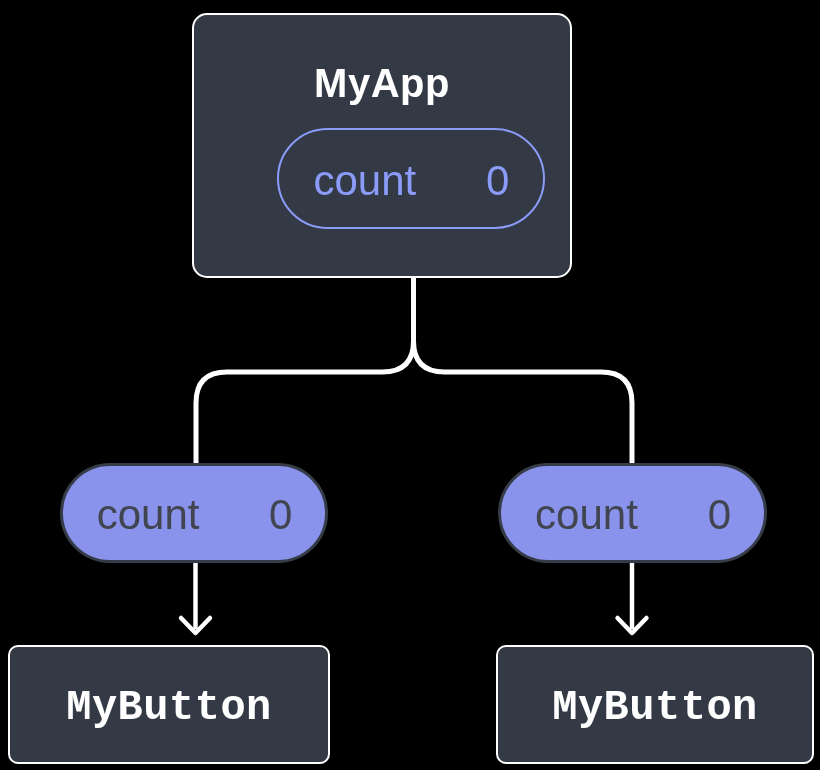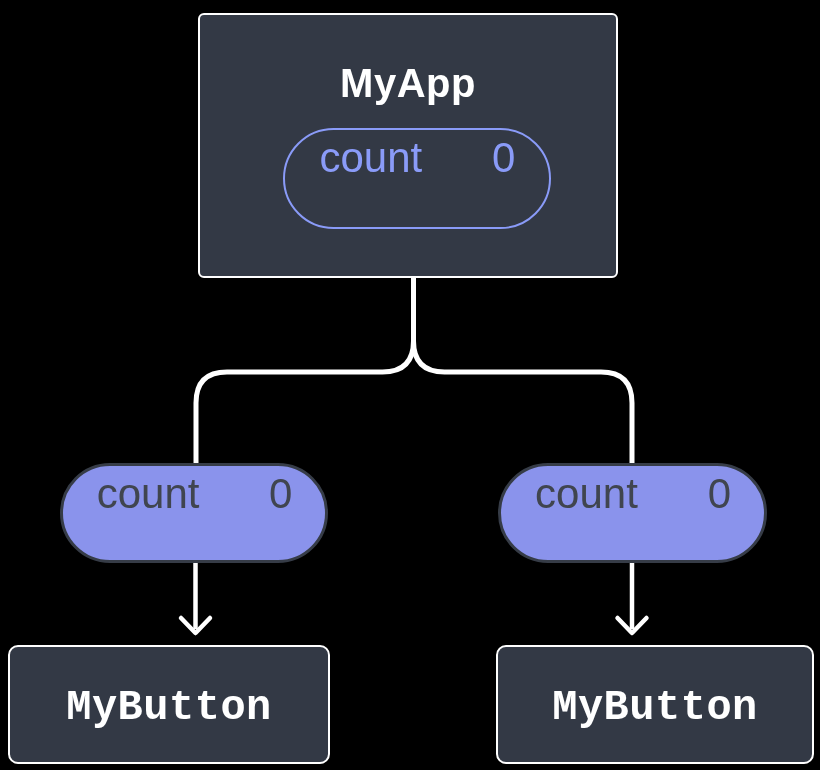--- a/index.html
+++ b/index.html
@@ -39,41 +39,41 @@
     stroke-linecap: round;
     stroke-linejoin: round;
   }
   .box {
     position: absolute;
     box-sizing: border-box;
     background: var(--box-fill, #333945);
     border: 2px solid var(--box-border, #fff);
   }
   .root-box {
-    left: 198px;
+    left: 192px;
     top: 13px;
-    width: 420px;
+    width: 380px;
     height: 265px;
-    border-radius: 6px;
+    border-radius: 15px;
   }
   .root-title {
     position: absolute;
     left: 0;
     top: 44px;
     width: 100%;
     text-align: center;
     font-size: 40px;
     font-weight: 700;
     line-height: 48px;
     color: var(--text-light, #fff);
     letter-spacing: 0.5px;
   }
   .pill {
     display: flex;
-    align-items: flex-start;
+    align-items: center;
     box-sizing: border-box;
     font-size: 42px;
     border-radius: 60px;
     overflow: hidden;
   }
   .pill-name {
     width: 65%;
     display: flex;
     align-items: center;
     justify-content: center;

